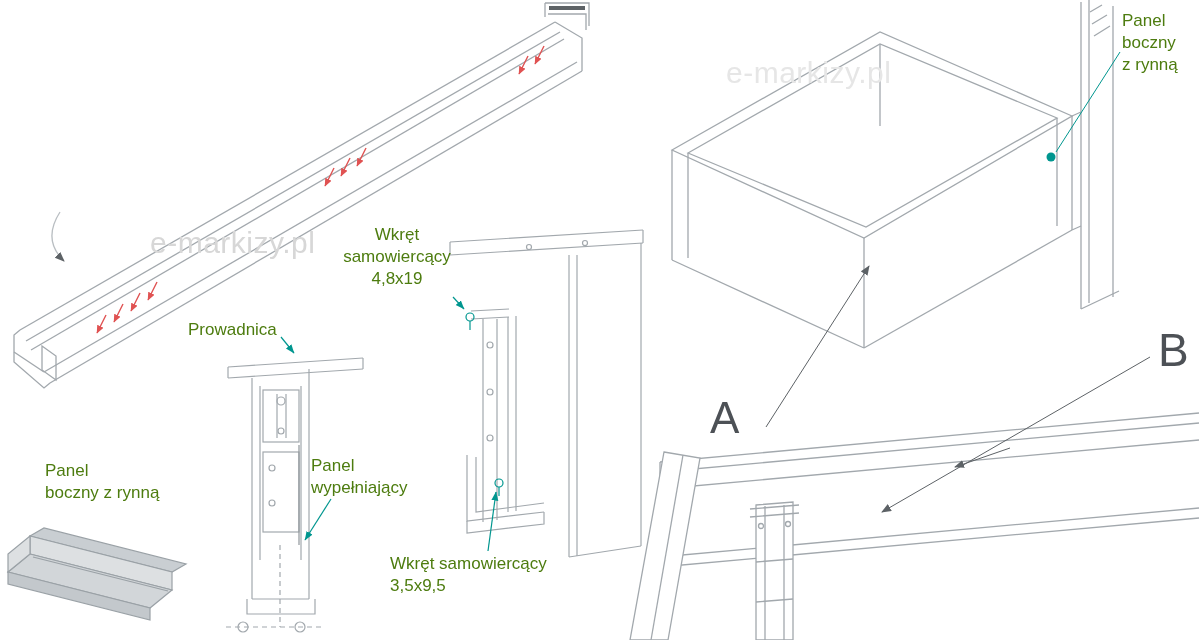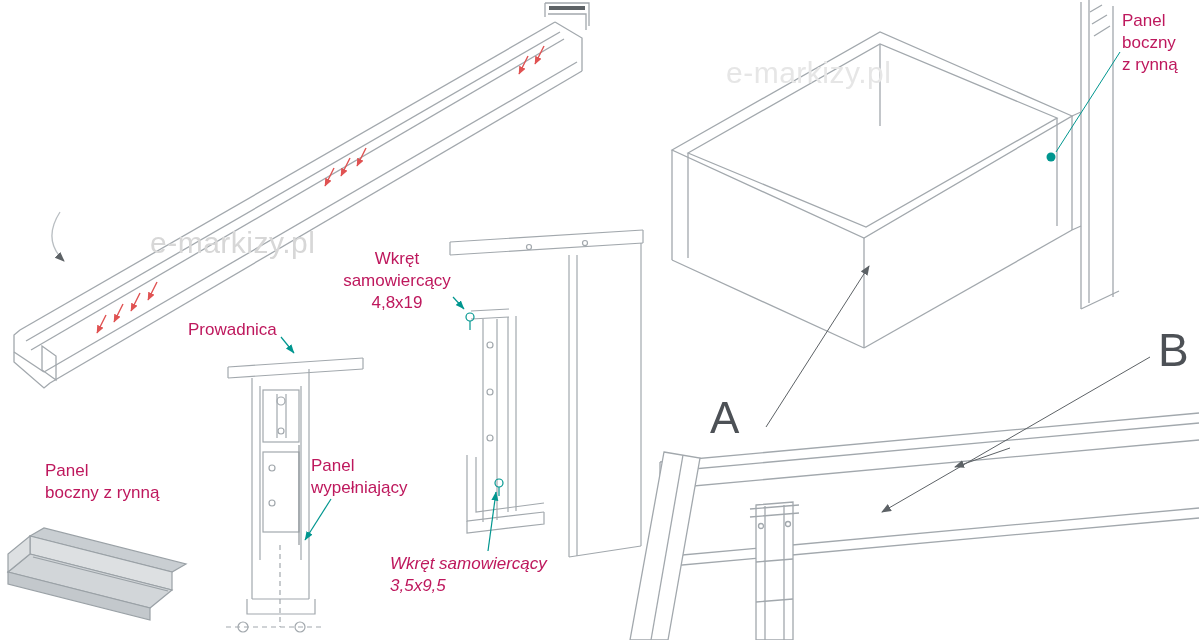--- a/index.html
+++ b/index.html
@@ -6,21 +6,21 @@
   .canvas{
     position:relative;
     width:1200px;height:640px;
     background:#ffffff;
     overflow:hidden;
     font-family:"Liberation Sans", sans-serif;
   }
   svg.art{position:absolute;left:0;top:0;}
   .label{
     position:absolute;
-    color:#be185d;
+    color:#4d7c0f;
     font-size:17px;
     line-height:1.28;
     white-space:pre-line;
   }
   .label.center{text-align:center;}
   .marker-letter{
     position:absolute;
     color:#4d5156;
     font-size:44px;
     line-height:1;
@@ -203,29 +203,29 @@
 
   <div class="watermark" style="left:150px;top:226px;">e-markizy.pl</div>
   <div class="watermark light" style="left:726px;top:56px;">e-markizy.pl</div>
 
   <div class="label" style="left:1122px;top:10px;">Panel
 boczny
 z rynną</div>
 
   <div class="label" style="left:188px;top:319px;">Prowadnica</div>
 
-  <div class="label center" style="left:336px;top:248px;width:122px;">Wkręt
+  <div class="label center" style="left:336px;top:224px;width:122px;">Wkręt
 samowiercący
 4,8x19</div>
 
   <div class="label" style="left:45px;top:460px;">Panel
 boczny z rynną</div>
 
   <div class="label" style="left:311px;top:455px;">Panel
 wypełniający</div>
 
-  <div class="label" style="left:390px;top:553px;font-style:italic;">Wkręt samowiercący
+  <div class="label" style="left:390px;top:553px;">Wkręt samowiercący
 3,5x9,5</div>
 
   <div class="marker-letter" style="left:710px;top:396px;">A</div>
   <div class="marker-letter" style="left:1158px;top:327px;font-size:46px;">B</div>
 
 </div>
 
 </body></html>

